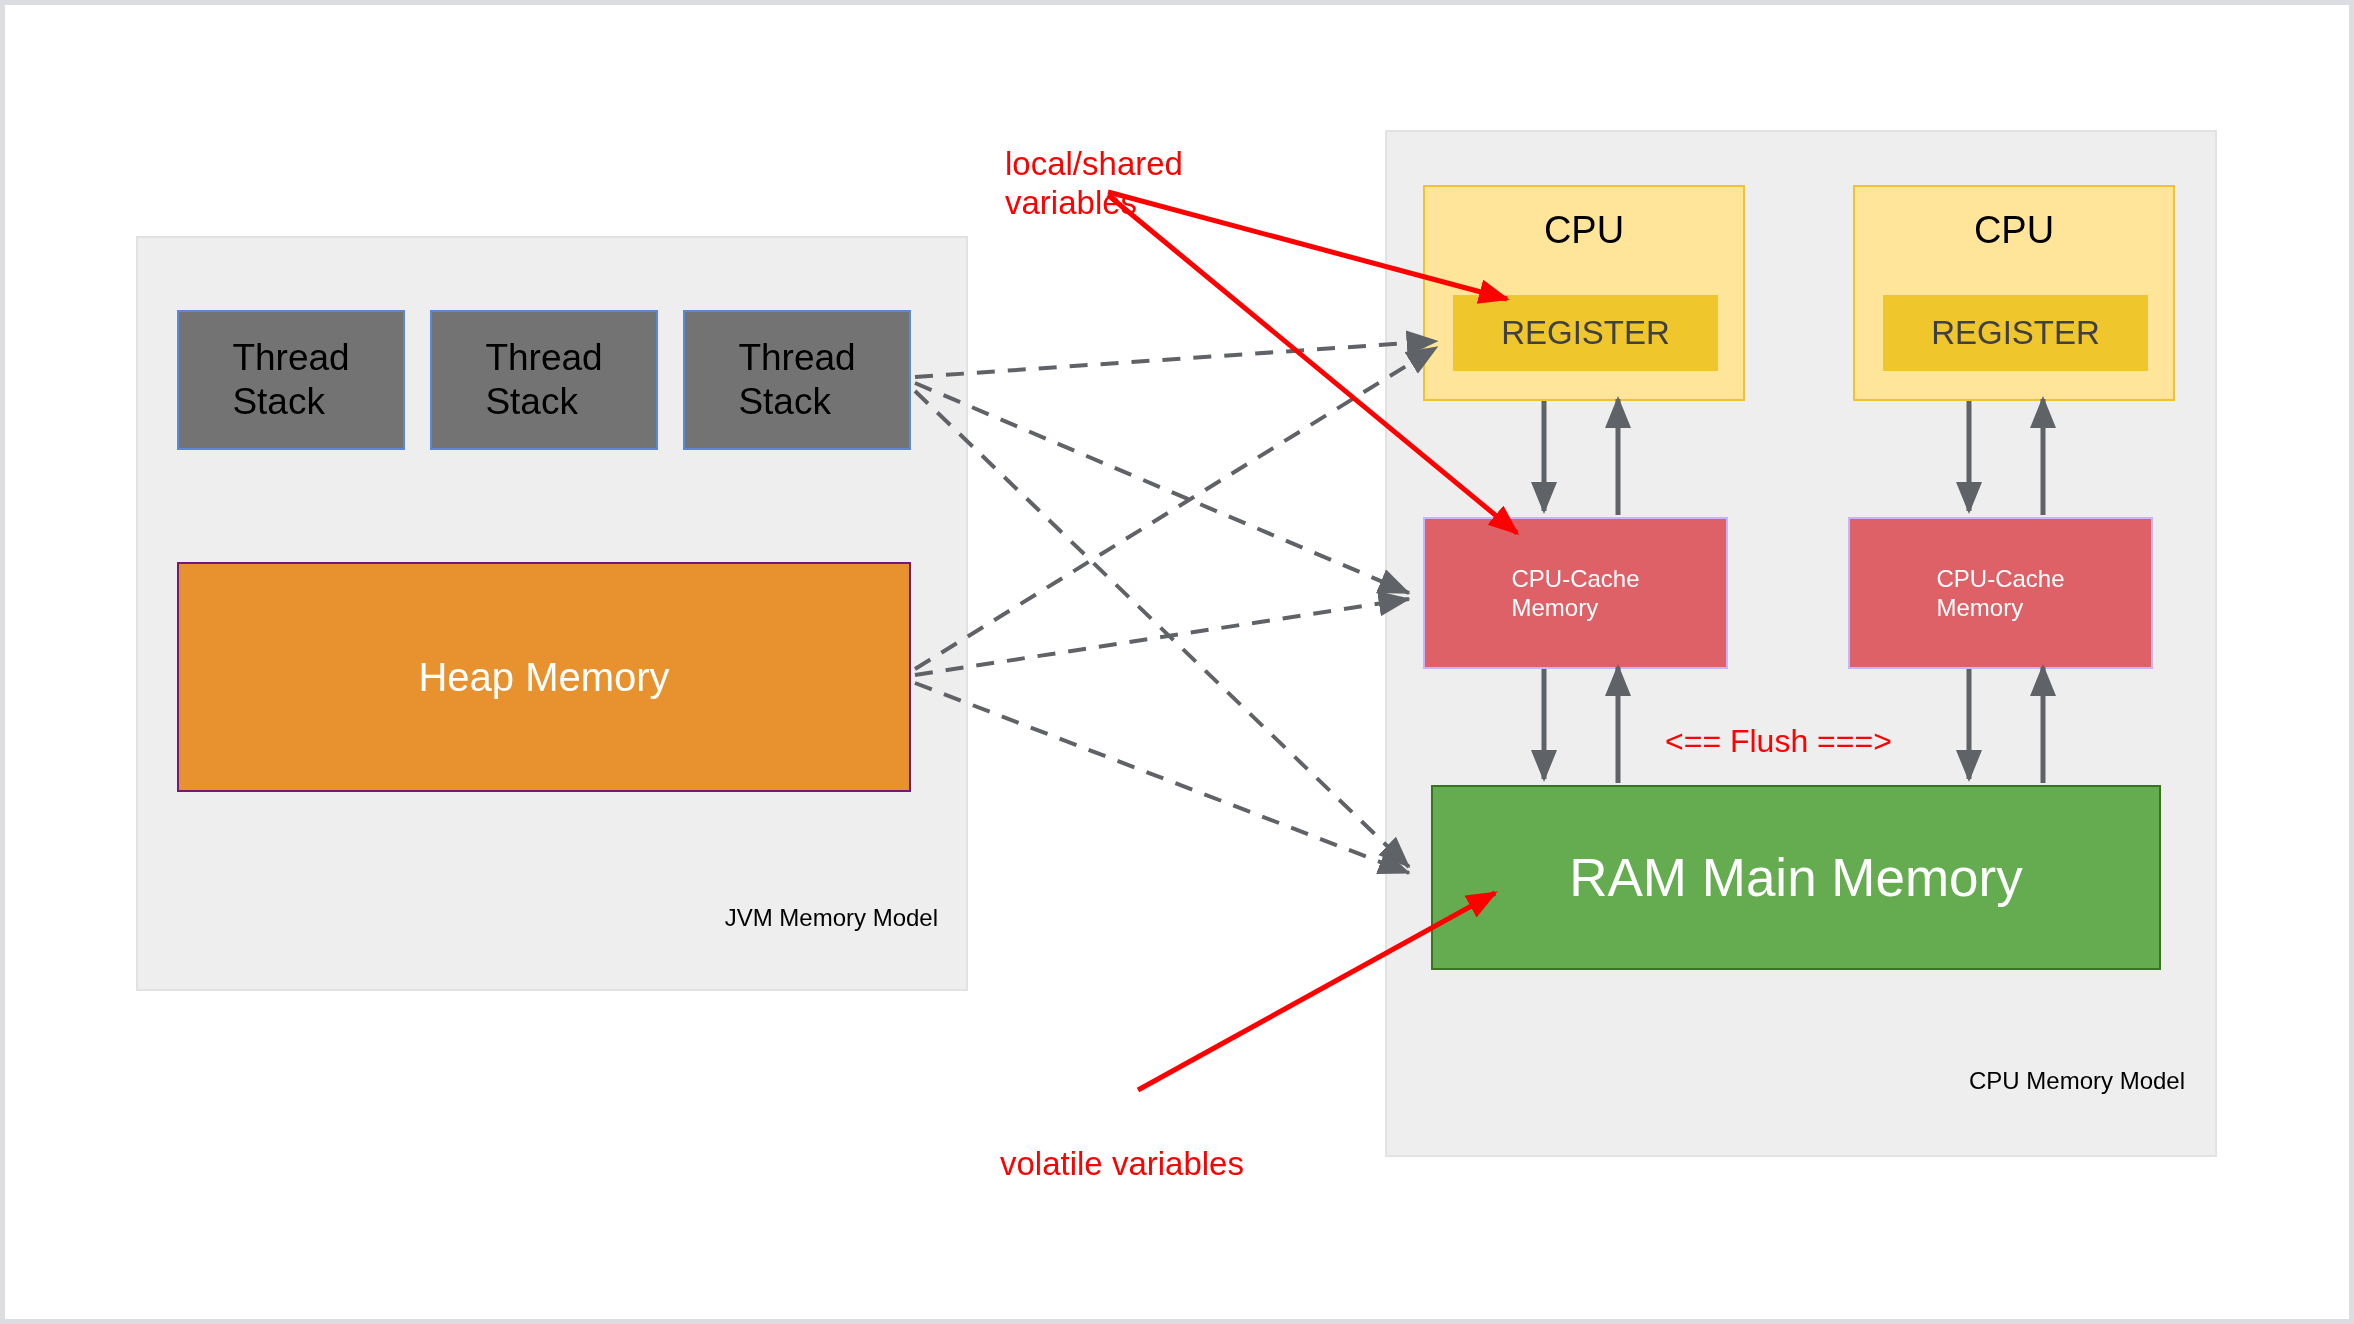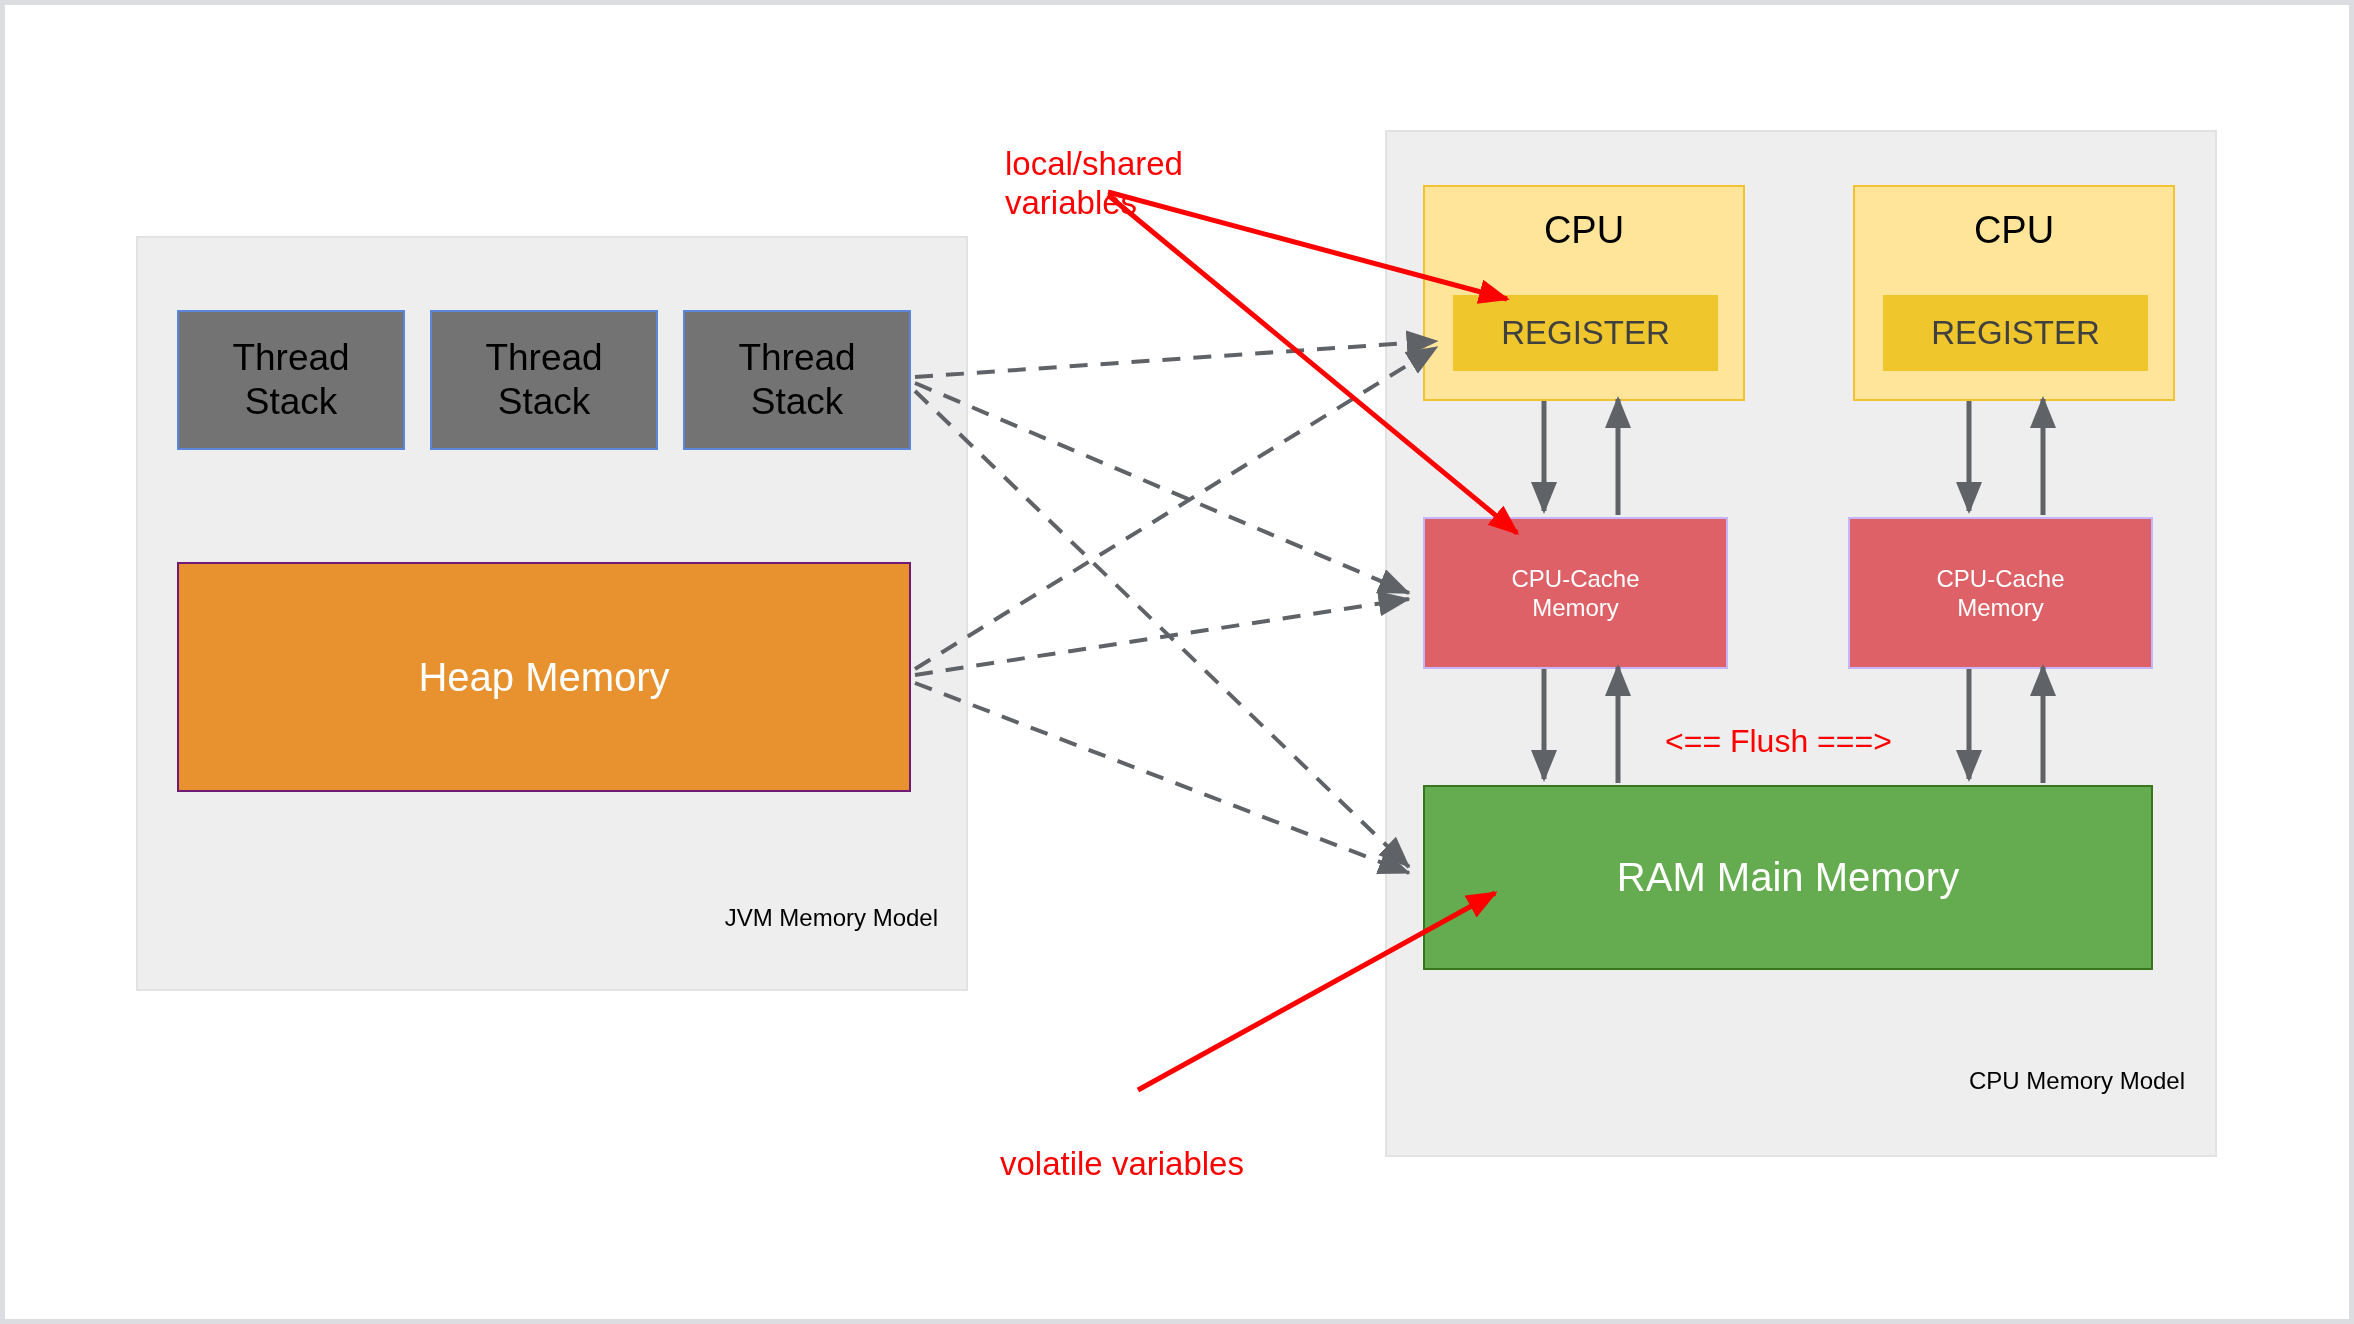--- a/index.html
+++ b/index.html
@@ -37,21 +37,20 @@
     line-height: 1.1;
     white-space: nowrap;
     text-align: right;
   }
   .node {
     position: absolute;
     box-sizing: border-box;
     display: flex;
     align-items: center;
     justify-content: center;
-    text-align: center;
   }
   .thread-stack {
     background: #737373;
     border: 2px solid #5B86DA;
     color: #000000;
     font-size: 37px;
     line-height: 1.18;
   }
   .heap {
     background: #E8922F;
@@ -77,21 +76,22 @@
     background: #DD6166;
     border: 2px solid #c4b5fd;
     color: #ffffff;
     font-size: 24px;
     line-height: 1.22;
   }
   .ram {
     background: #64AC4F;
     border: 2px solid #38761D;
     color: #ffffff;
-    font-size: 40px;
+    font-size: 53px;
+    margin-left: 8px;
   }
   .annot {
     position: absolute;
     color: #FF0000;
     font-size: 33px;
     line-height: 1.18;
     white-space: pre-line;
     text-align: left;
   }
   .flush-label {

